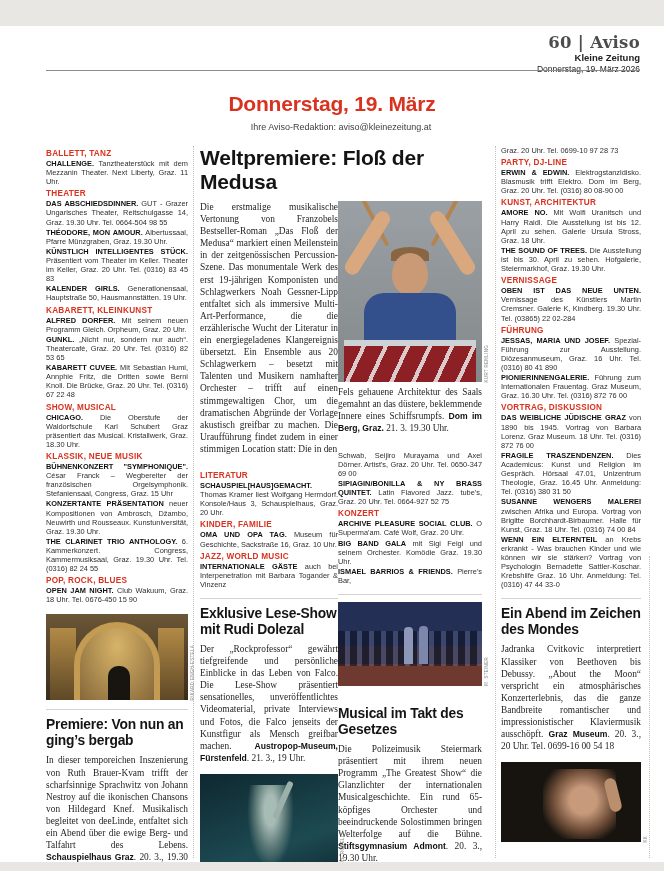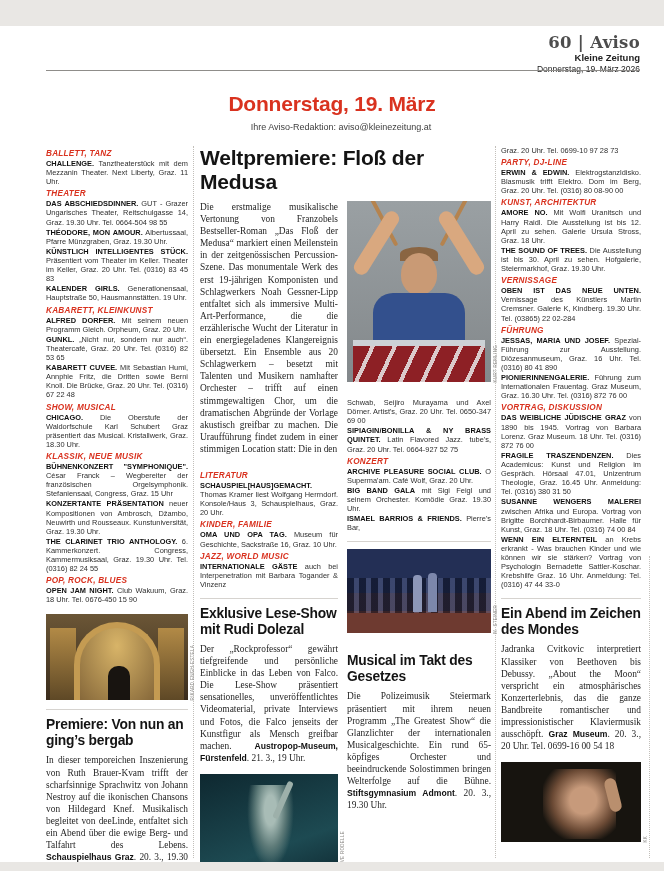--- a/index.html
+++ b/index.html
@@ -23,32 +23,32 @@
 
   .col{position:absolute;top:146px;}
   .col-left{left:46px;width:142px;}
   .col-mid{left:200px;width:291px;}
   .col-right{left:501px;width:140px;}
   .vsep{position:absolute;border-left:1px dotted #c2bfba;}
   .vsep-a{left:193px;top:146px;height:712px;}
   .vsep-b{left:495px;top:146px;height:712px;}
   .vsep-c{left:649px;top:556px;height:302px;}
 
-  .cat{font-size:8.2px;font-weight:700;color:var(--accent);letter-spacing:.25px;margin:3px 0 1px;font-style:italic;}
+  .cat{font-size:8.2px;font-weight:700;color:var(--accent);letter-spacing:.25px;margin:3px 0 1px;}
   .entry{font-size:7.4px;line-height:1.23;margin:0 0 1px;text-align:justify;color:#2e2e2e;}
   .entry b{color:#101010;}
 
   h1.main-h{font-size:21px;font-weight:800;color:#141414;margin:0 0 7px;letter-spacing:-.2px;}
   h2.feature-h{font-size:13.8px;line-height:1.16;font-weight:800;color:#141414;margin:0 0 5px;letter-spacing:-.2px;}
   .fbody{font-family:"Liberation Serif",serif;font-size:9.4px;line-height:12.1px;
        text-align:justify;color:#1f1f1f;margin:0;}
   .fbody b,.cap b{font-family:"Liberation Sans",sans-serif;font-size:8.6px;font-weight:700;color:#111;}
   .cap{font-family:"Liberation Serif",serif;font-size:9.3px;line-height:11.9px;text-align:justify;color:#1f1f1f;margin:5px 0 0;}
 
-  .mid-row{display:flex;gap:9px;}
+  .mid-row{display:flex;}
   .subcol-a{width:138px;}
   .subcol-b{width:144px;}
   .listings-cont{margin-top:16px;}
   .divider{border:none;border-top:1px solid #d6d3cf;margin:9px 0 7px;}
 
   .photo-wrap{position:relative;margin-top:10px;}
   .photo{position:relative;width:100%;overflow:hidden;}
   .credit{position:absolute;right:-7px;bottom:0;writing-mode:vertical-rl;transform:rotate(180deg);
        font-size:4.5px;color:#8d8b88;letter-spacing:.3px;white-space:nowrap;}
 
@@ -186,20 +186,21 @@
             <span class="d-stick r"></span>
           <span class="d-arm l"></span>
             <span class="d-arm r"></span>
           <span class="d-hair"></span>
             <span class="d-head"></span>
           <span class="d-shirt"></span>
             <span class="d-drum"></span>
         </div>
         <span class="credit">KURT REMLING</span>
       </div>
+      <p class="cap"><span>Fels gehauene Architektur des Saals gemahnt an das düstere, beklemmende Innere eines Schiffsrumpfs. </span><b>Dom im Berg, Graz.</b><span> 21. 3. 19.30 Uhr.</span></p>
       <div class="listings-cont">
           <p class="entry">Schwab, Seijiro Murayama und Axel Dörner. Artist's, Graz. 20 Uhr. Tel. 0650-347 69 00</p>
           <p class="entry"><b>SIPIAGIN/BONILLA &amp; NY BRASS QUINTET.</b> Latin Flavored Jazz. tube's, Graz. 20 Uhr. Tel. 0664-927 52 75</p>
           <div class="cat">KONZERT</div>
           <p class="entry"><b>ARCHIVE PLEASURE SOCIAL CLUB.</b> O Superma'am. Café Wolf, Graz. 20 Uhr.</p>
           <p class="entry"><b>BIG BAND GALA</b> mit Sigi Feigl und seinem Orchester. Komödie Graz. 19.30 Uhr.</p>
           <p class="entry"><b>ISMAEL BARRIOS &amp; FRIENDS.</b> Pierre's Bar,</p>
         </div>
       <hr class="divider">
       <div class="photo-wrap" style="margin-top:0">

